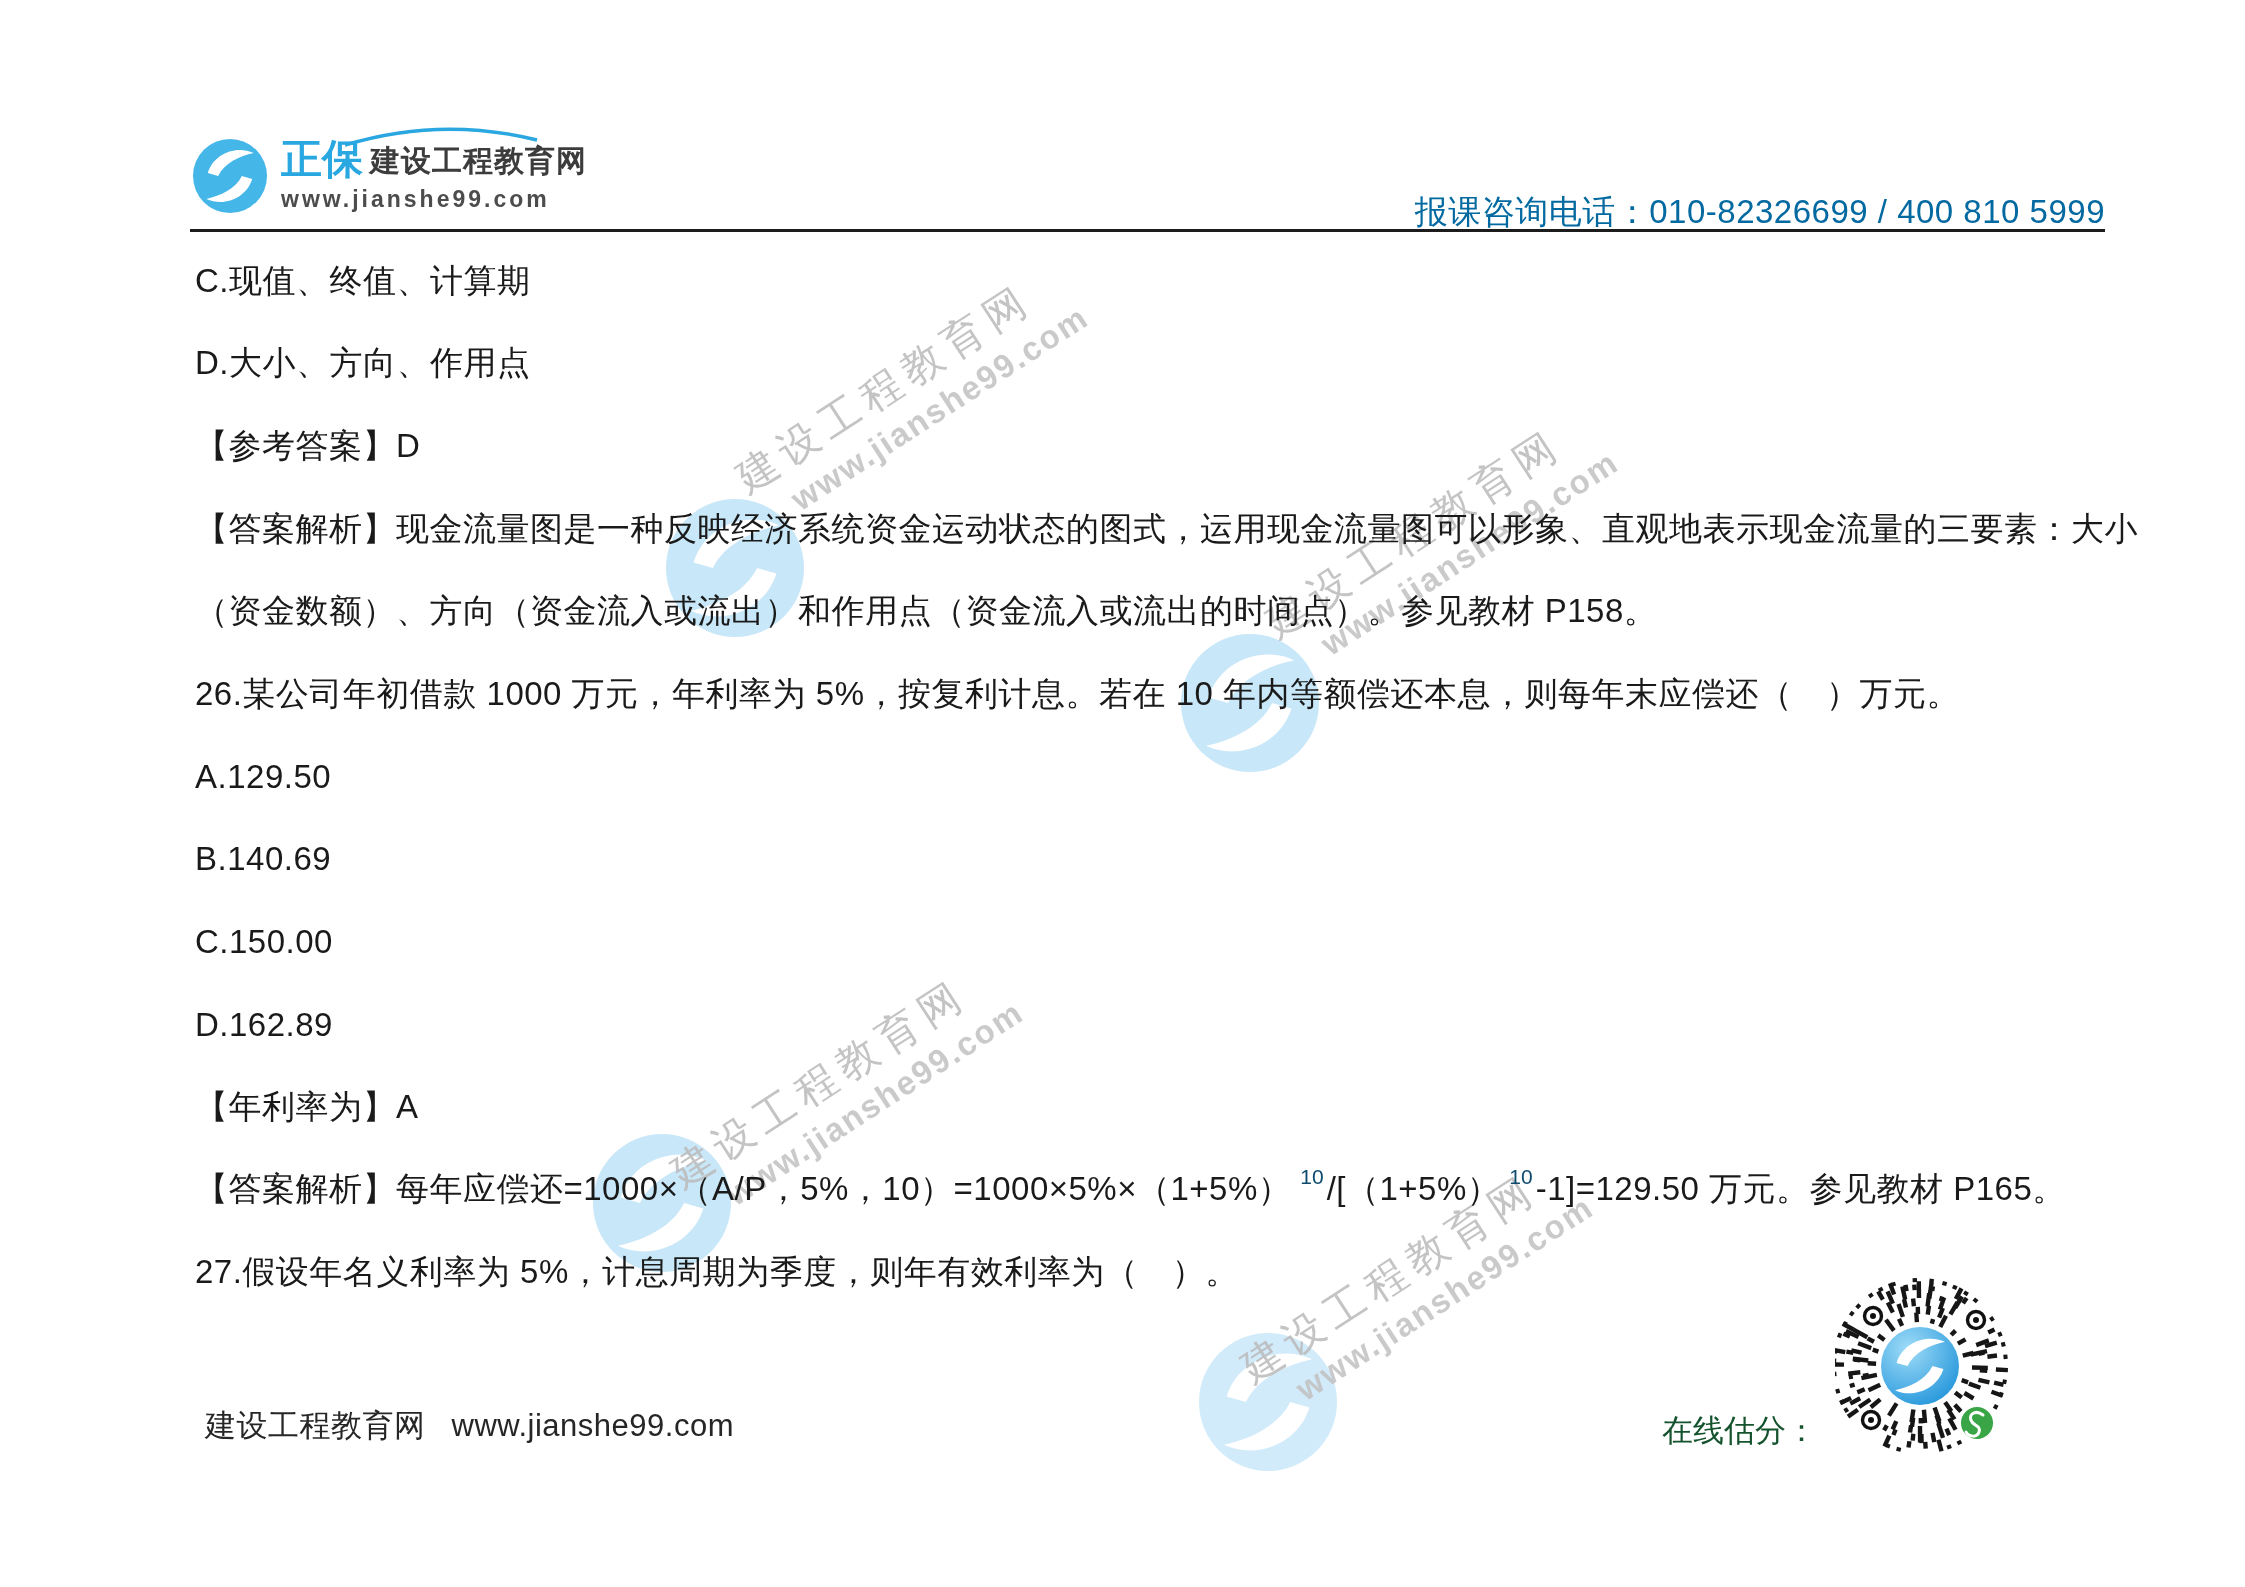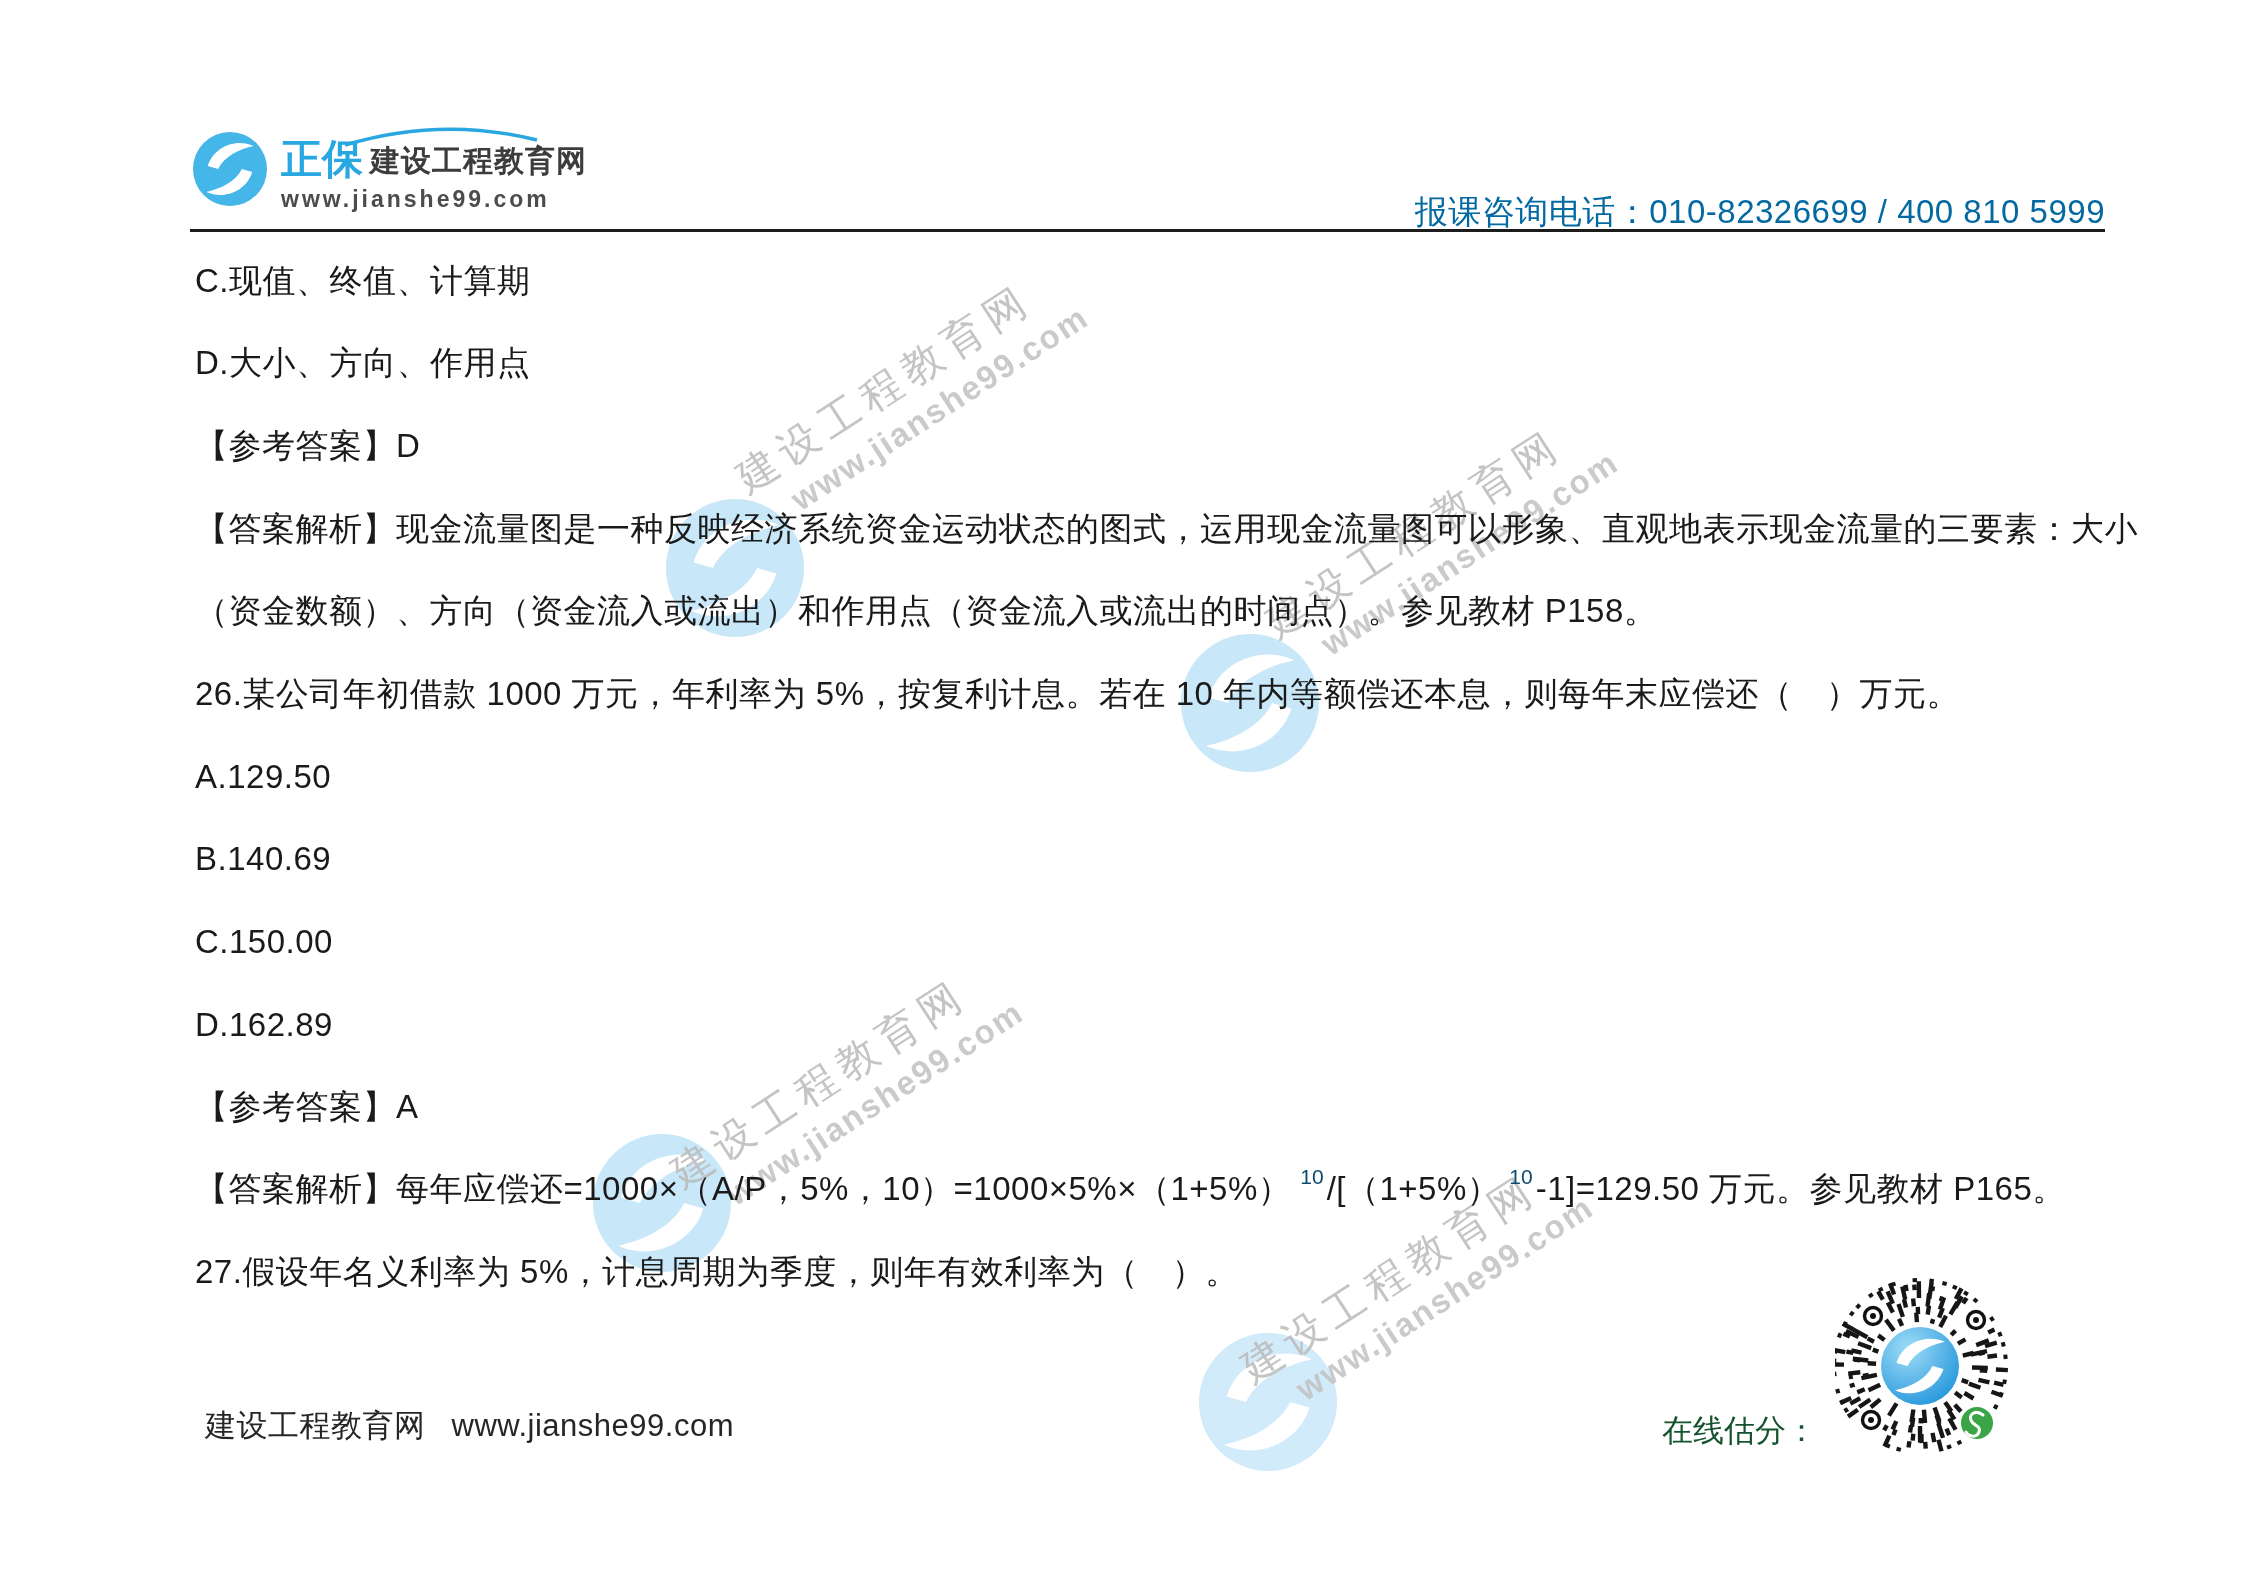--- a/index.html
+++ b/index.html
@@ -14,21 +14,21 @@
   .wm-text{
     position:absolute;width:460px;transform:rotate(-33deg);
     color:#bcbcbc;opacity:.88;white-space:nowrap;line-height:1.15;
   }
   .wm-cn{font-size:41px;letter-spacing:8px;}
   .wm-url{font-size:33px;letter-spacing:2px;margin-left:34px;margin-top:4px;font-weight:bold;color:#c3c3c3;}
   .wm-logo{position:absolute;opacity:.95;}
 
   
   .header{position:absolute;inset:0;z-index:2;}
-  .header-logo{position:absolute;left:193px;top:126px;display:flex;align-items:center;}
+  .header-logo{position:absolute;left:193px;top:126px;display:flex;align-items:flex-end;}
   .brand{margin-left:14px;position:relative;padding-top:14px;}
   .brand-row{display:flex;align-items:flex-end;position:relative;}
   .brand-prefix{color:#29a7e0;font-size:41px;font-weight:bold;line-height:.95;}
   .brand-name{color:#3c3c3c;font-size:30px;font-weight:bold;line-height:1;margin-left:7px;letter-spacing:1px;padding-bottom:3px;}
   .brand-arc{position:absolute;left:62px;top:-16px;}
   .brand-url{font-size:23px;font-weight:bold;color:#4c4c4c;letter-spacing:3px;margin-top:7px;}
   .contact{position:absolute;right:140px;top:190px;font-size:33px;color:#0369a1;letter-spacing:.5px;}
   .divider{position:absolute;left:190px;right:140px;top:229px;height:3px;background:#1c1c1c;}
 
   
@@ -118,21 +118,21 @@
     <div class="line">C.现值、终值、计算期</div>
     <div class="line">D.大小、方向、作用点</div>
     <div class="line">【参考答案】D</div>
     <div class="line">【答案解析】现金流量图是一种反映经济系统资金运动状态的图式，运用现金流量图可以形象、直观地表示现金流量的三要素：大小</div>
     <div class="line">（资金数额）、方向（资金流入或流出）和作用点（资金流入或流出的时间点）。参见教材 P158。</div>
     <div class="line">26.某公司年初借款 1000 万元，年利率为 5%，按复利计息。若在 10 年内等额偿还本息，则每年末应偿还（　）万元。</div>
     <div class="line">A.129.50</div>
     <div class="line">B.140.69</div>
     <div class="line">C.150.00</div>
     <div class="line">D.162.89</div>
-    <div class="line">【参考答案】A</div>
+    <div class="line">【年利率为】A</div>
     <div class="line">
       <span>【答案解析】每年应偿还=1000×（A/P，5%，10）=1000×5%×（1+5%）</span>
         <sup class="exp">10</sup>
         <span>/[（1+5%）</span>
         <sup class="exp">10</sup>
         <span>-1]=129.50 万元。参见教材 P165。</span>
     </div>
     <div class="line">27.假设年名义利率为 5%，计息周期为季度，则年有效利率为（　）。</div>
   </div>
 

